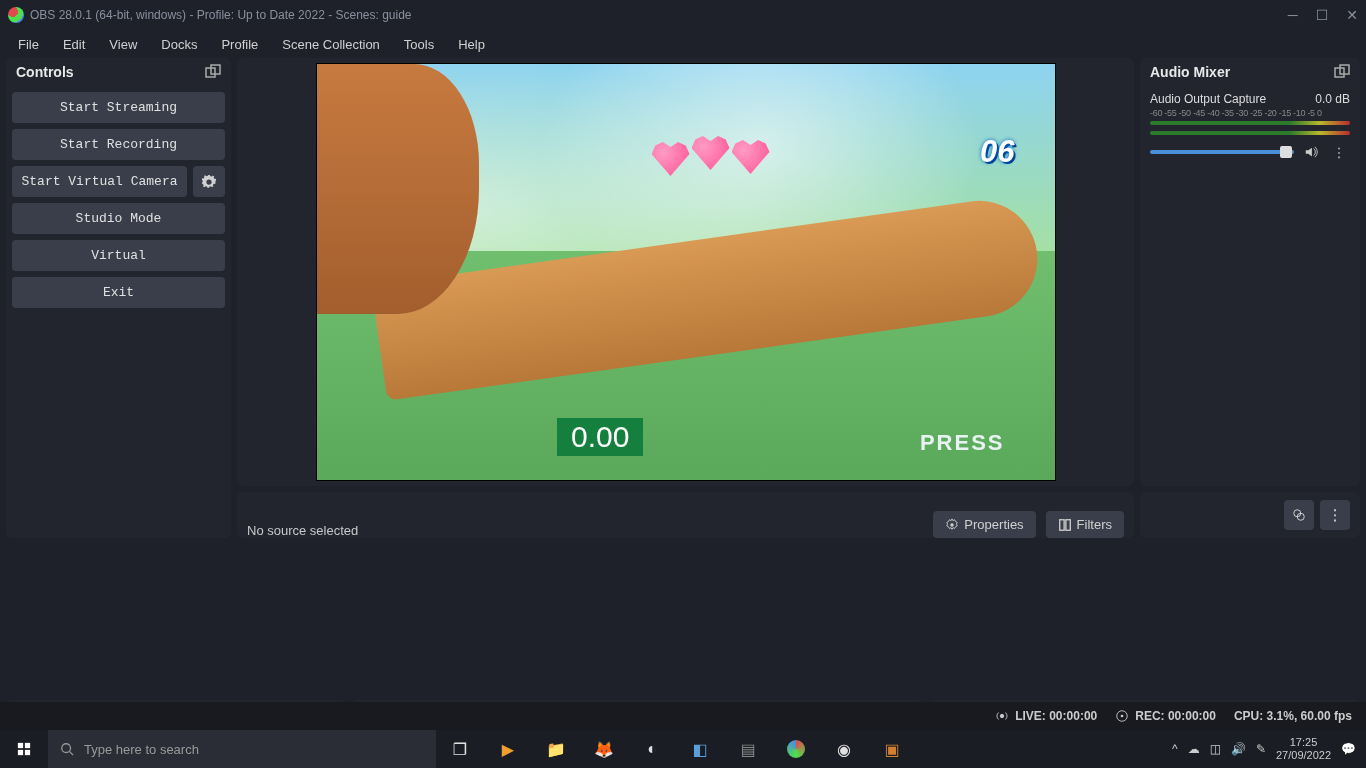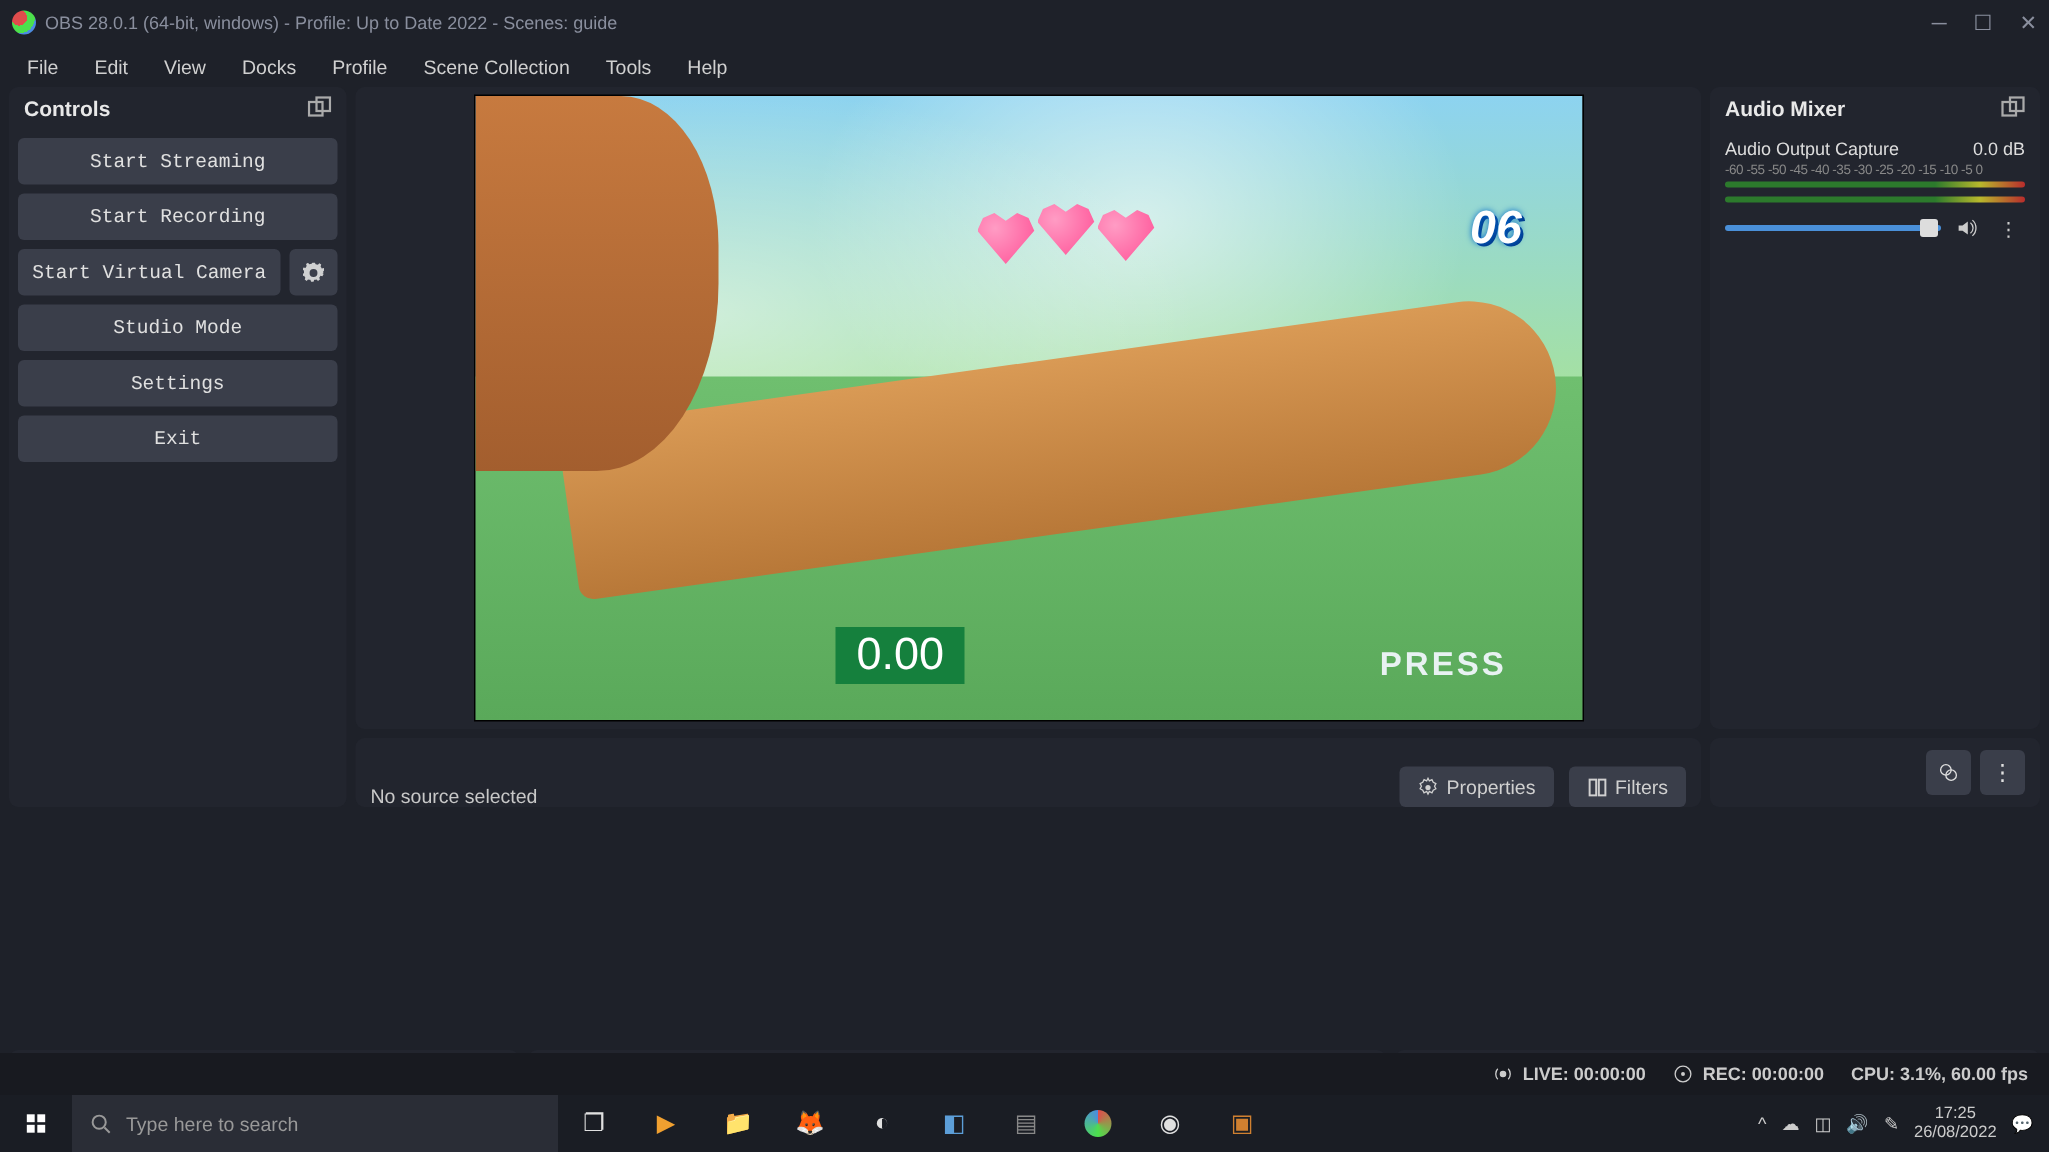--- a/index.html
+++ b/index.html
@@ -70,21 +70,21 @@
 .trans-body { padding: 8px; display: flex; flex-direction: column; gap: 8px; }
 .trans-select { background: #2a2d36; border: 1px solid #3a3e4a; color: #ddd; padding: 6px 8px; border-radius: 3px; display: flex; justify-content: space-between; cursor: pointer; }
 
 
 .statusbar { position: absolute; bottom: 38px; left: 0; right: 0; height: 28px; background: #181a20; display: flex; align-items: center; justify-content: flex-end; padding: 0 14px; gap: 18px; font-size: 12px; color: #ccc; }
 .stat-item { display: flex; align-items: center; gap: 6px; font-weight: bold; }
 
 
 .taskbar { position: absolute; bottom: 0; left: 0; right: 0; height: 38px; background: #1a1d24; display: flex; align-items: center; }
 .start-btn { width: 48px; height: 38px; display: flex; align-items: center; justify-content: center; color: #fff; cursor: pointer; }
-.search-box { width: 324px; height: 38px; background: #2a2d36; display: flex; align-items: center; padding: 0 12px; gap: 10px; color: #999; cursor: text; }
+.search-box { width: 388px; height: 38px; background: #2a2d36; display: flex; align-items: center; padding: 0 12px; gap: 10px; color: #999; cursor: text; }
 .task-icons { display: flex; align-items: center; height: 38px; }
 .task-icon { width: 48px; height: 38px; display: flex; align-items: center; justify-content: center; cursor: pointer; font-size: 16px; }
 .tray { margin-left: auto; display: flex; align-items: center; gap: 10px; padding: 0 10px; color: #ccc; font-size: 12px; }
 .clock { text-align: center; line-height: 1.2; font-size: 11px; }
 
 svg { width: 14px; height: 14px; }
 .dock-svg { width: 16px; height: 16px; }
 </style>
 </head>
 <body>
@@ -127,21 +127,21 @@
       <button class="ctl-btn">Start Recording</button>
       <div class="ctl-row">
         <button class="ctl-btn">Start Virtual Camera</button>
         <button class="gear-btn">
           <svg viewBox="0 0 16 16" fill="currentColor">
               <path d="M8 5a3 3 0 100 6 3 3 0 000-6zm6.4 3l1.3.8-.9 1.6-1.5-.3a5 5 0 01-.9 1.5l.5 1.4-1.5 1-1-1.1a5 5 0 01-1.8.3l-.6 1.4H6.2l-.6-1.4a5 5 0 01-1.8-.3l-1 1.1-1.5-1 .5-1.4a5 5 0 01-.9-1.5l-1.5.3L-.5 8.8l1.3-.8a5 5 0 010-1.8L-.5 5.4l.9-1.6 1.5.3a5 5 0 01.9-1.5L2.3 1.2l1.5-1 1 1.1a5 5 0 011.8-.3L7.2 0h1.8l.6 1.4a5 5 0 011.8.3l1-1.1 1.5 1-.5 1.4a5 5 0 01.9 1.5l1.5-.3.9 1.6-1.3.8a5 5 0 010 1.8z" opacity=".9"></path>
             </svg>
         </button>
       </div>
       <button class="ctl-btn">Studio Mode</button>
-      <button class="ctl-btn">Settings</button>
+      <button class="ctl-btn">Virtual</button>
       <button class="ctl-btn">Exit</button>
     </div>
   </div>
 
   <div class="preview-col">
     <div class="preview">
       <div class="preview-canvas">
         <div class="ground"></div>
         <div class="bridge"></div>
         <div class="cliff"></div>
@@ -352,17 +352,17 @@
     <div class="task-icon" style="color:#d08030">▣</div>
   </div>
   <div class="tray">
     <span>^</span>
     <span>☁</span>
     <span>◫</span>
     <span>🔊</span>
     <span>✎</span>
     <div class="clock">
       <div>17:25</div>
-      <div>26/08/2022</div>
+      <div>27/09/2022</div>
     </div>
     <span>💬</span>
   </div>
 </div>
 
 </body></html>

